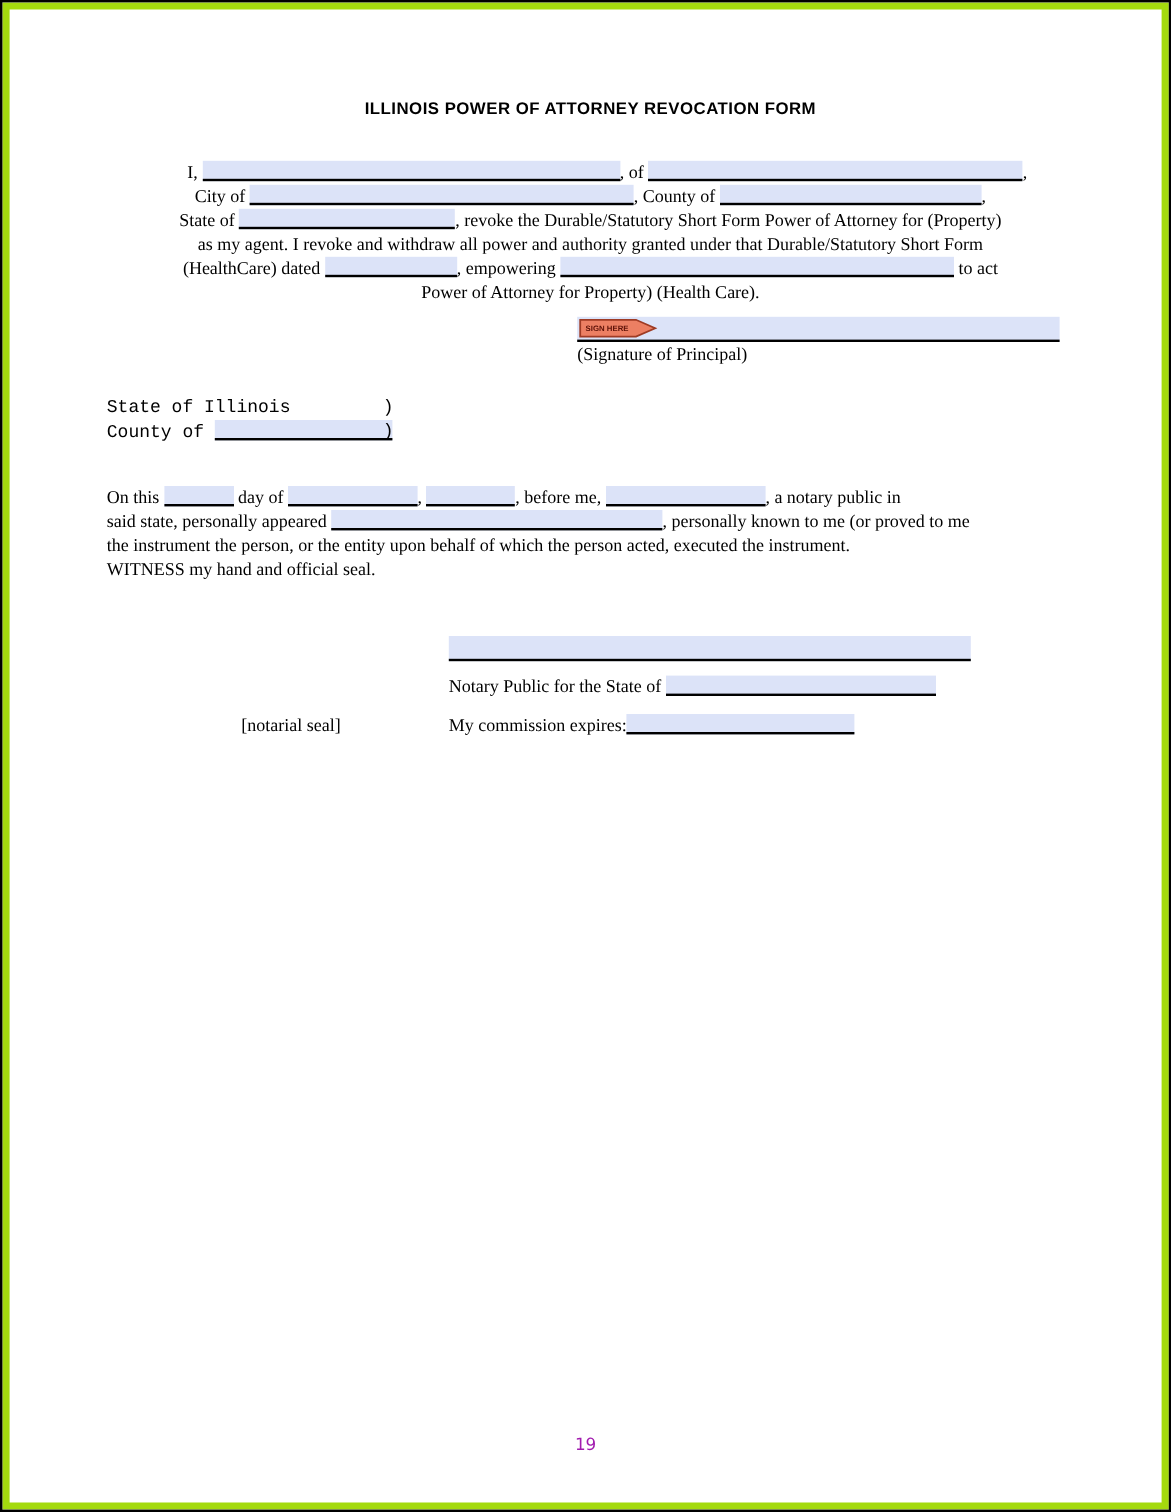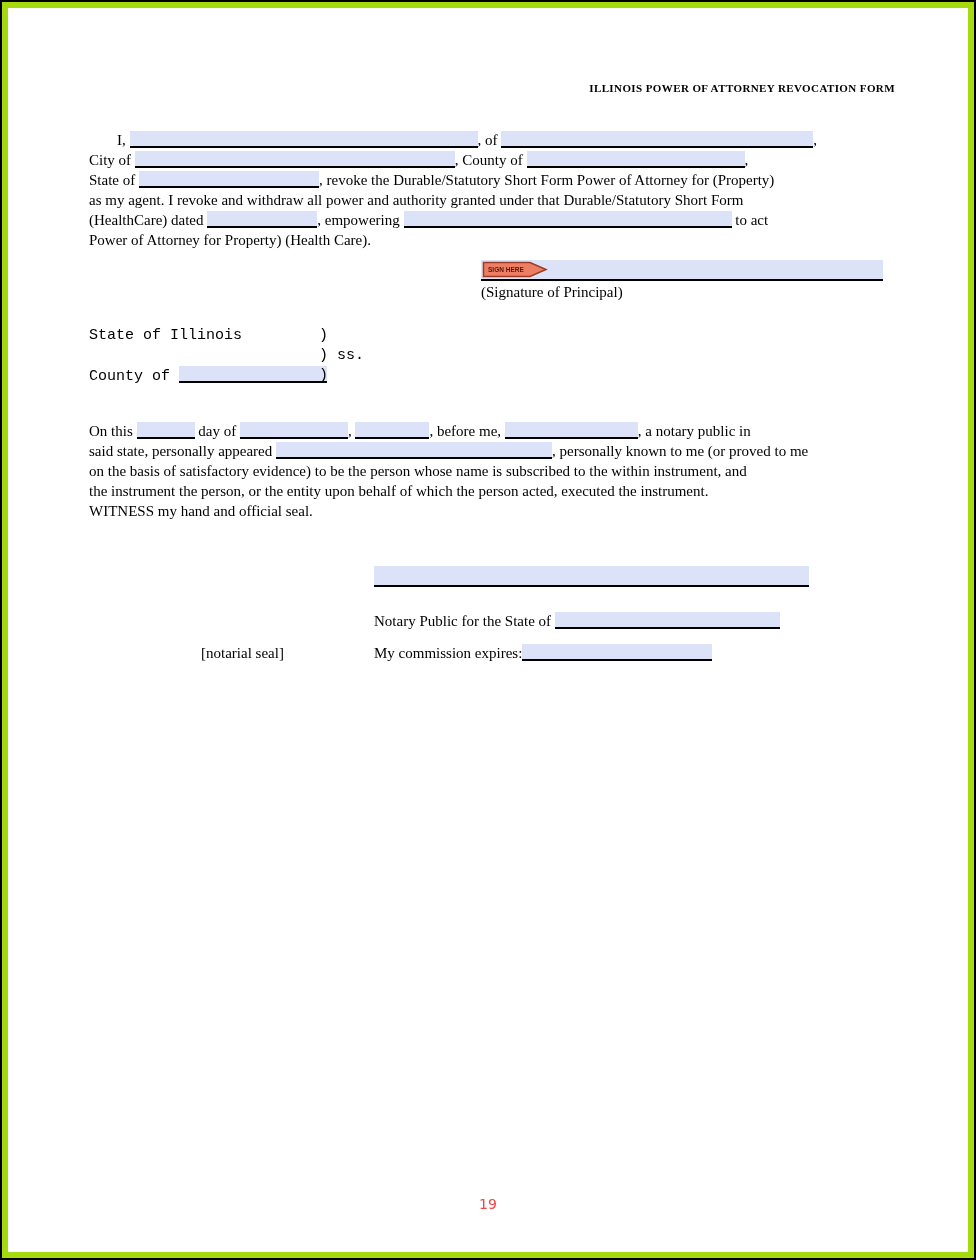--- a/index.html
+++ b/index.html
@@ -10,24 +10,24 @@
     border:2px solid #000;
     box-shadow: inset 0 0 0 6px var(--border-green, #a4da0e);
     background:#fff;
     font-family:"Liberation Serif","DejaVu Serif",serif;
     font-size:15px;color:#000;
     overflow:hidden;
   }
   .sheet{position:relative;height:100%;box-sizing:border-box;padding:0 79px 0 87px;}
   h1.title{
     margin:80px 0 0 0;
-    text-align:right;
-    font-size:11px;font-weight:bold;
+    text-align:center;
+    font-size:14px;font-weight:bold;
     letter-spacing:.4px;
-    font-family:Liberation Serif, serif;
+    font-family:Liberation Sans, sans-serif;
   }
   .para{line-height:20px;}
   .line{white-space:nowrap;}
   .indent{text-indent:28px;}
   .field{
     display:inline-block;
     background:var(--field-blue,#dce3f8);
     height:15px;
     vertical-align:-3px;
   }
@@ -52,41 +52,41 @@
   .vline{position:relative;height:20px;font-family:Liberation Mono, monospace;}
   .vparen{position:absolute;left:230px;top:0;}
 
   .ack{margin-top:35px;line-height:20px;}
 
   .nsig{
     margin-top:45px;margin-left:285px;width:435px;height:19px;
     background:var(--field-blue,#dce3f8);
     border-bottom:2px solid #000;
   }
-  .nline{margin-top:24px;margin-left:285px;line-height:20px;white-space:nowrap;}
+  .nline{margin-top:12px;margin-left:285px;line-height:20px;white-space:nowrap;}
   .nrow{position:relative;margin-top:12px;height:20px;line-height:20px;}
   .nseal{position:absolute;left:112px;top:0;}
   .ncommission{position:absolute;left:285px;top:0;white-space:nowrap;}
 
   .pagenum{
     position:absolute;top:1114px;left:0;right:0;
     text-align:center;
     font-family:"DejaVu Sans","Liberation Sans",sans-serif;
-    font-size:14px;color:#ef4444;
+    font-size:14px;color:#a21caf;
   }
 </style>
 </head>
 <body>
 
 <div class="page">
   <div class="sheet">
 
     <h1 class="title">ILLINOIS POWER OF ATTORNEY REVOCATION FORM</h1>
 
-    <div class="para" style="margin-top:36px;">
+    <div class="para" style="margin-top:36px;text-align:center;">
       <div class="line indent"><span>I,</span>
         <span class="field w348 ul"></span><span>, of</span>
         <span class="field w312 ul"></span><span>,</span></div>
       <div class="line"><span>City of</span>
         <span class="field w320 ul"></span><span>, County of</span>
         <span class="field w218 ul"></span><span>,</span></div>
       <div class="line"><span>State of</span>
         <span class="field w180 ul"></span><span>, revoke the Durable/Statutory Short Form Power of Attorney for (Property)</span></div>
       <div class="line">as my agent. I revoke and withdraw all power and authority granted under that Durable/Statutory Short Form</div>
       <div class="line"><span>(HealthCare) dated</span>
@@ -102,37 +102,33 @@
         <svg class="sign-arrow" width="66" height="17" viewBox="0 0 66 17">
           <polygon points="1.5,1.5 48,1.5 64,8.5 48,15.5 1.5,15.5" fill="#ec7f63" stroke="#9e3b25" stroke-width="1.5"></polygon>
           <text x="6" y="11" font-size="6.5" font-family="Liberation Sans, sans-serif" font-weight="bold" fill="#5e1208">SIGN HERE</text>
         </svg>
       </div>
       <div class="sigcaption">(Signature of Principal)</div>
     </div>
 
     <div class="venue">
       <div class="vline"><span>State of Illinois</span><span class="vparen">)</span></div>
-      <div class="vline">
-          <span class="vparen">) ss.</span>
-        </div>
       <div class="vline"><span>County of</span>
         <span class="field w148 ul"></span><span class="vparen">)</span></div>
     </div>
 
     <div class="para ack">
       <div class="line"><span>On this</span>
         <span class="field w58 ul"></span>
         <span>day of</span>
         <span class="field w108 ul"></span><span>,</span>
         <span class="field w74 ul"></span><span>, before me,</span>
         <span class="field w133 ul"></span><span>, a notary public in</span></div>
       <div class="line"><span>said state, personally appeared</span>
         <span class="field w276 ul"></span><span>, personally known to me (or proved to me</span></div>
-      <div class="line">on the basis of satisfactory evidence) to be the person whose name is subscribed to the within instrument, and</div>
       <div class="line">the instrument the person, or the entity upon behalf of which the person acted, executed the instrument.</div>
       <div class="line">WITNESS my hand and official seal.</div>
     </div>
 
     <div class="nsig"></div>
 
     <div class="nline"><span>Notary Public for the State of</span>
       <span class="field w225 ul"></span></div>
 
     <div class="nrow">

